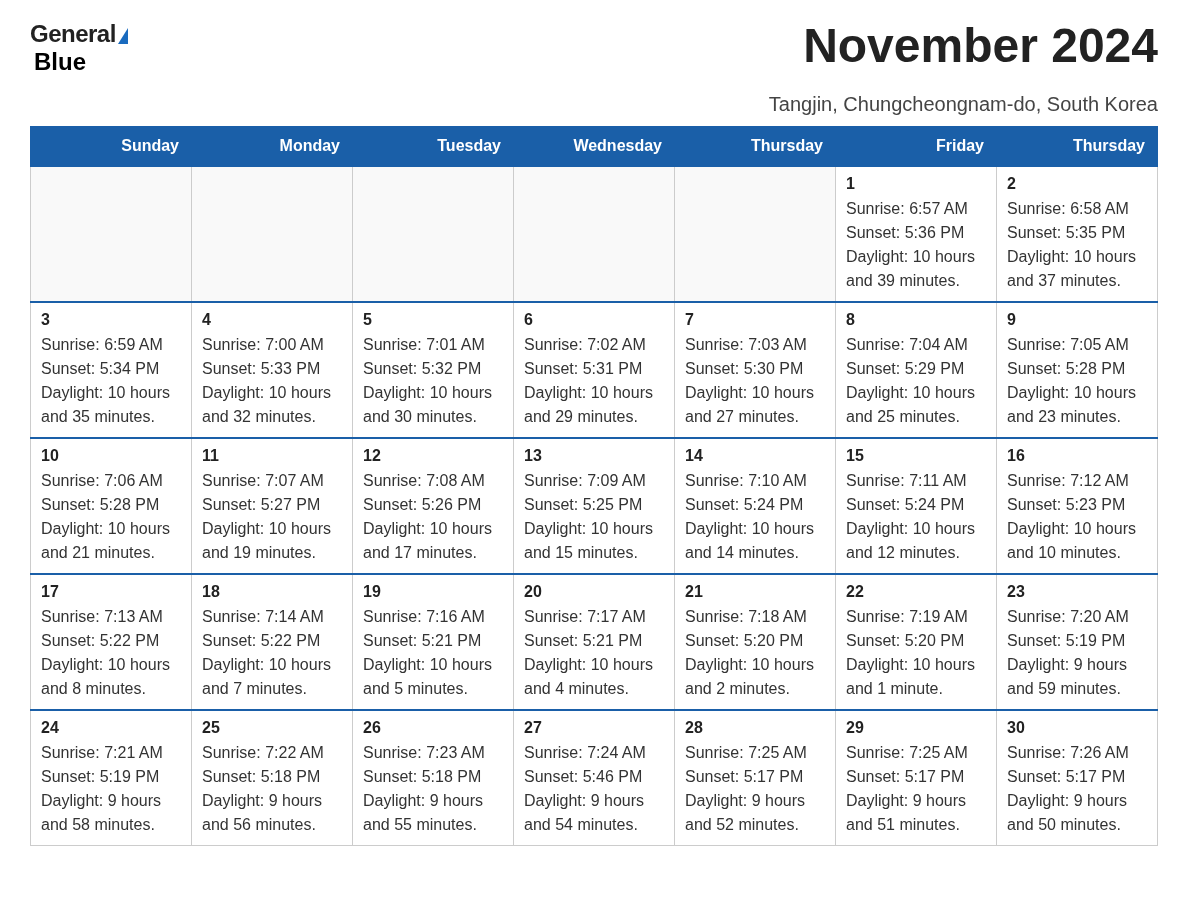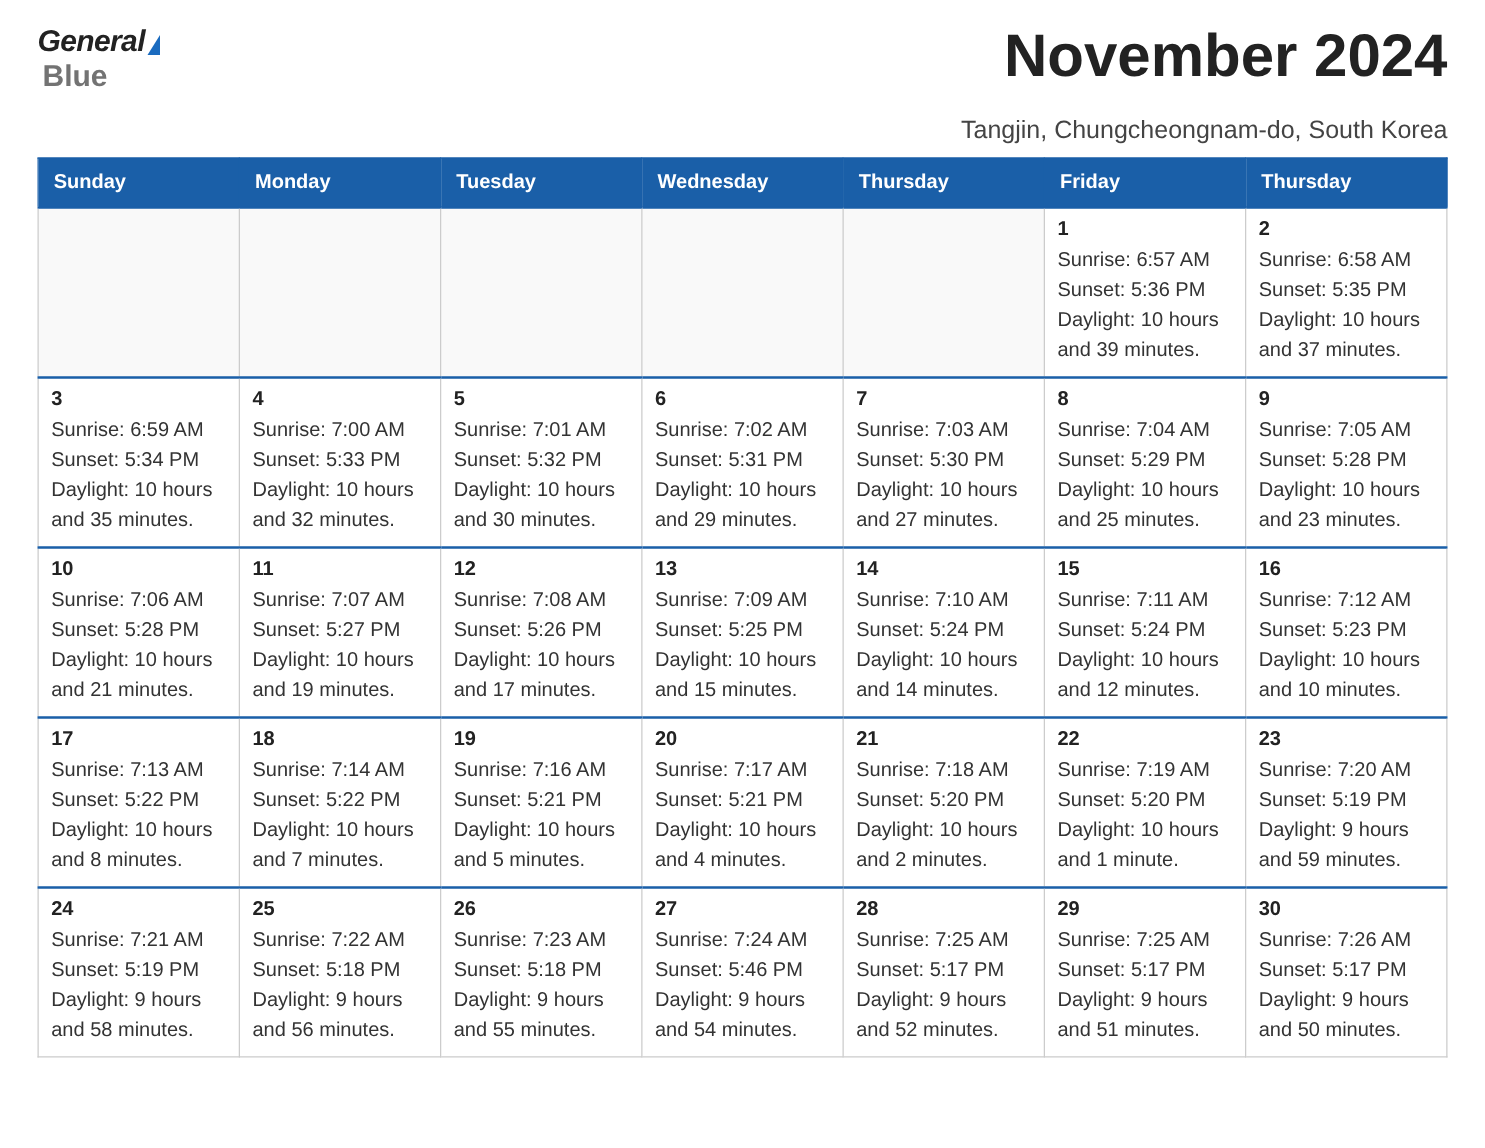--- a/index.html
+++ b/index.html
@@ -43,21 +43,21 @@
       width: 100%;
       border-collapse: collapse;
       margin-top: 10px;
     }
     .calendar-table th {
       background-color: #1a5fa8;
       color: #fff;
       font-size: 16px;
       font-weight: bold;
       padding: 10px 12px;
-      text-align: left;
+      text-align: right;
       border: 1px solid #1a5fa8;
     }
     .calendar-table td {
       vertical-align: top;
       padding: 8px 10px;
       border: 1px solid #ccc;
       width: calc(100% / 7);
       min-height: 100px;
     }
     .day-number {
@@ -91,25 +91,25 @@
       align-items: center;
       padding-left: 4px;
     }
   </style>
 </head>
 <body>
 
 <div class="header-row">
   <div class="logo-wrapper">
     <div class="logo-line1">
-      <span style="font-size:24px;font-weight:bold;color:#222;letter-spacing:-0.5px;font-style:italic;">General</span>
+      <span style="font-size:24px;font-weight:bold;color:#222;letter-spacing:-0.5px;">General</span>
       <div class="logo-triangle"></div>
     </div>
     <div class="logo-line2">
-      <span style="font-size:24px;font-weight:bold;color:#737373;">Blue</span>
+      <span style="font-size:24px;font-weight:bold;color:#000000;">Blue</span>
     </div>
   </div>
   <div class="title-block">
     <div class="calendar-title">November 2024</div>
     <div class="calendar-subtitle">Tangjin, Chungcheongnam-do, South Korea</div>
   </div>
 </div>
 
 <table class="calendar-table">
   <thead>

